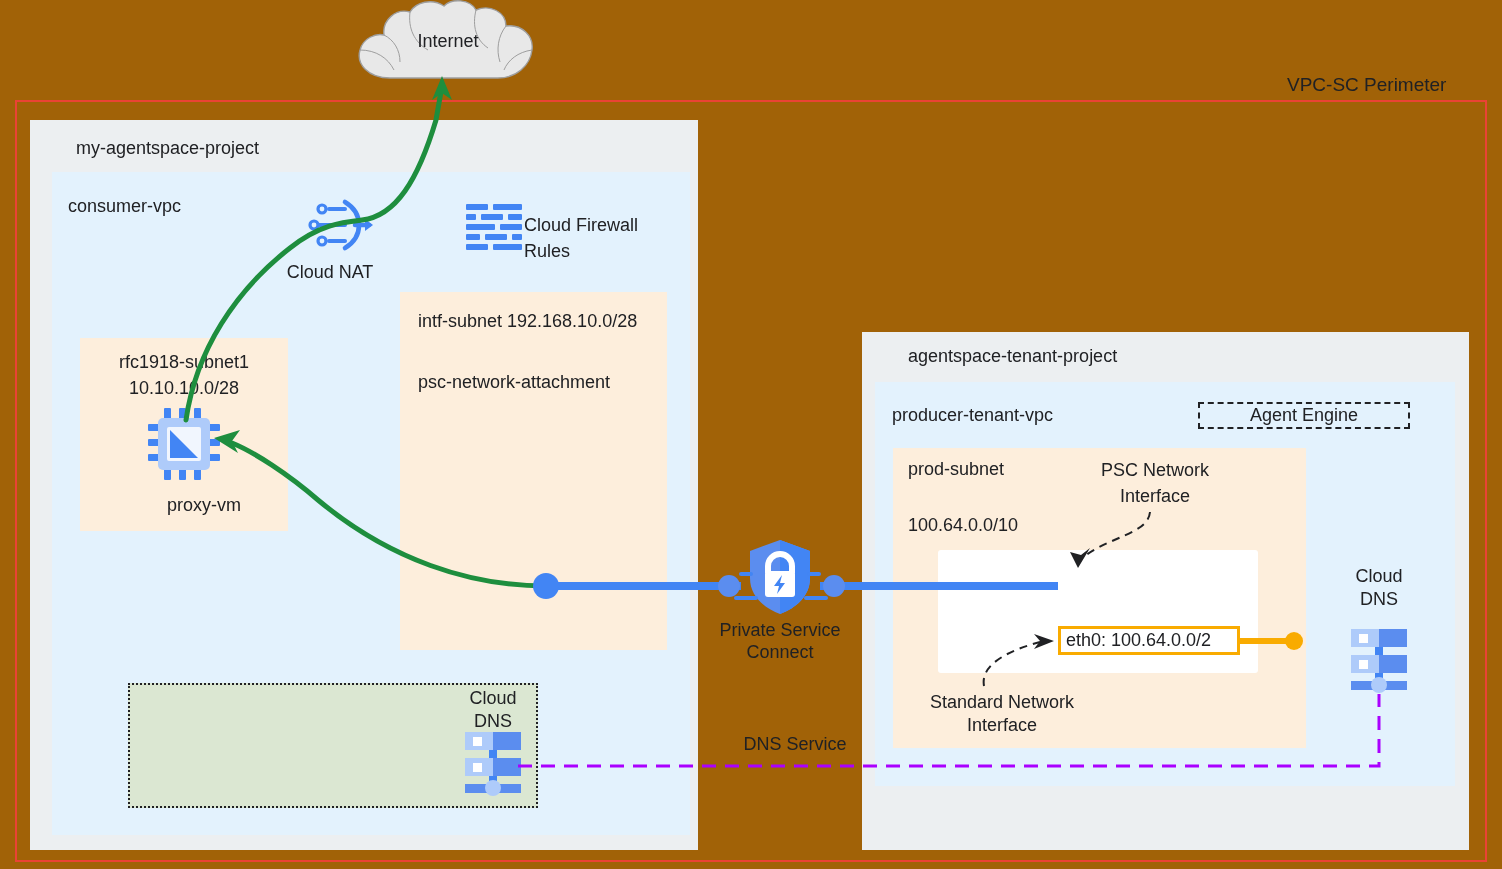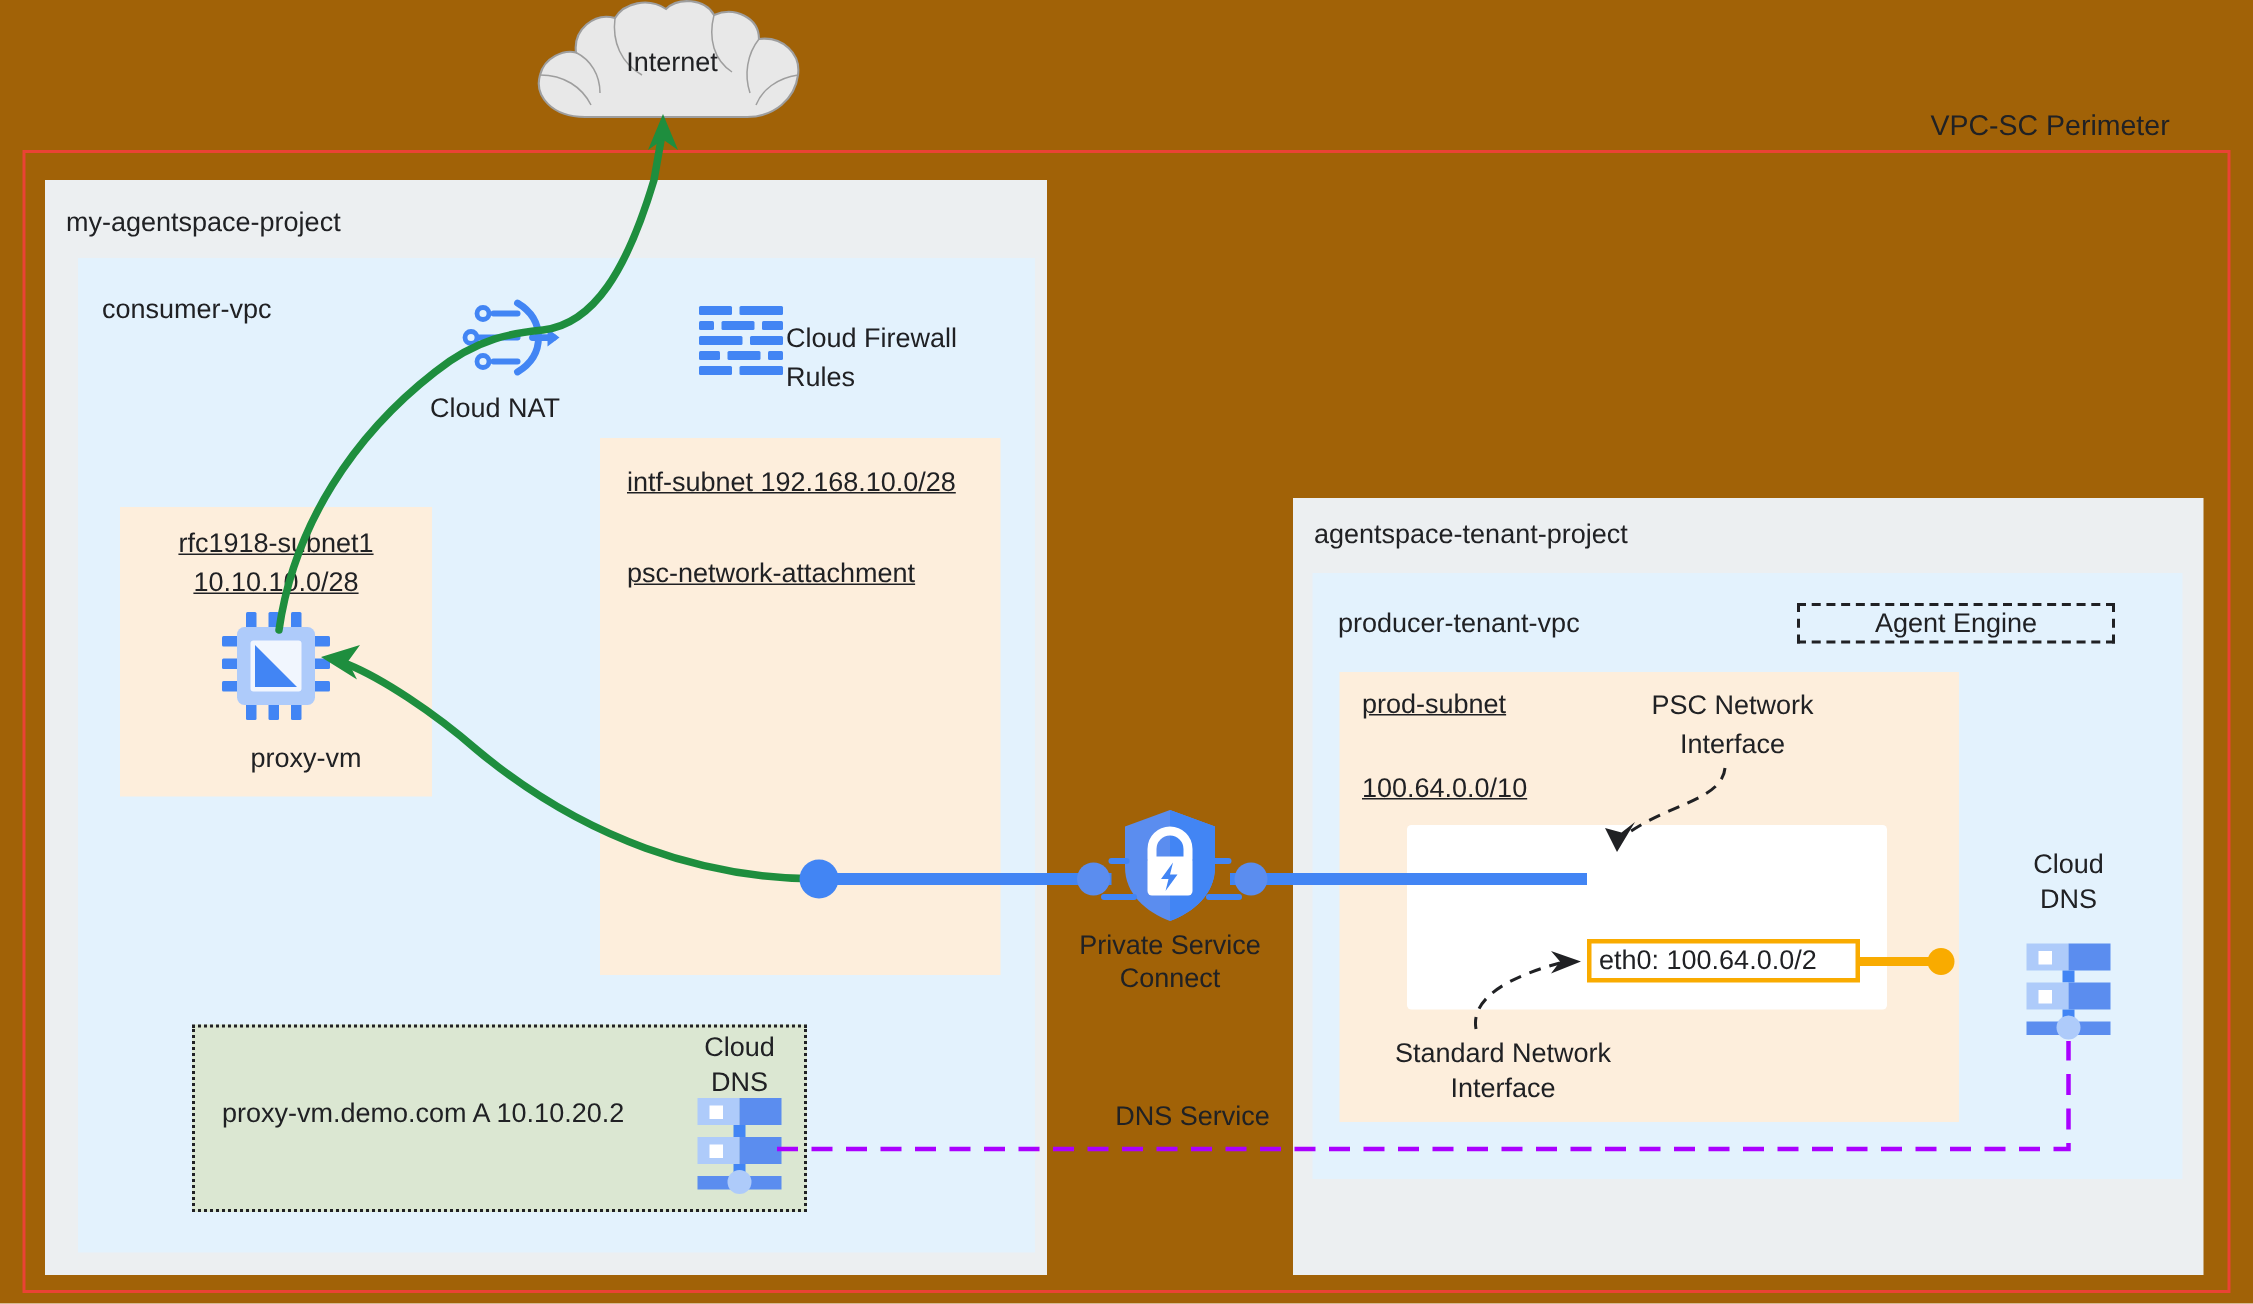--- a/index.html
+++ b/index.html
@@ -32,39 +32,39 @@
     white-space: nowrap;
   }
   .project-box {
     background: #eceff1;
     box-sizing: border-box;
   }
   .project-label {
     font-size: 18px;
     color: #202124;
     white-space: nowrap;
+    margin-left: 32px;
   }
   .vpc-box {
     background: #e3f2fd;
     box-sizing: border-box;
   }
   .vpc-label {
     font-size: 18px;
     color: #202124;
     white-space: nowrap;
   }
   .subnet-box {
     background: #fdeedc;
     box-sizing: border-box;
   }
   .subnet-text {
     font-size: 18px;
     color: #202124;
     white-space: nowrap;
-    text-decoration: underline;
   }
   .dns-zone-box {
     background: #dbe7d2;
     border: 2px dotted #202124;
     box-sizing: border-box;
   }
   .dashed-box {
     border: 2px dashed #202124;
     box-sizing: border-box;
     display: flex;
@@ -201,21 +201,20 @@
       <path d="M22,50 L22,22 L50,50 Z" fill="#4285F4"></path>
     </svg>
   </div>
   <div class="abs caption" style="left:80px; top:494px; width:248px;">proxy-vm</div>
 
   <div class="abs subnet-box" style="left:400px; top:292px; width:267px; height:358px;"></div>
   <div class="abs subnet-text" style="left:418px; top:311px;">intf-subnet 192.168.10.0/28</div>
   <div class="abs subnet-text" style="left:418px; top:372px;">psc-network-attachment</div>
 
   <div class="abs dns-zone-box" style="left:128px; top:683px; width:410px; height:125px;"></div>
-  <div class="abs caption caption-left" style="left:148px; top:731px; width:330px; text-align:left;">proxy-vm.demo.com  A 10.10.20.2</div>
   <div class="abs caption" style="left:455px; top:687px; width:76px;">Cloud</div>
   <div class="abs caption" style="left:455px; top:710px; width:76px;">DNS</div>
   <div class="abs" style="left:463px; top:732px; width:60px; height:64px;">
     <svg width="60" height="64" viewBox="0 0 60 64">
       <rect x="2" y="0" width="28" height="18" fill="#aecbfa"></rect>
       <rect x="30" y="0" width="28" height="18" fill="#5b8def"></rect>
       <rect x="10" y="5" width="9" height="9" fill="#ffffff"></rect>
       <rect x="26" y="18" width="8" height="8" fill="#4285F4"></rect>
       <rect x="2" y="26" width="28" height="18" fill="#aecbfa"></rect>
       <rect x="30" y="26" width="28" height="18" fill="#5b8def"></rect>

